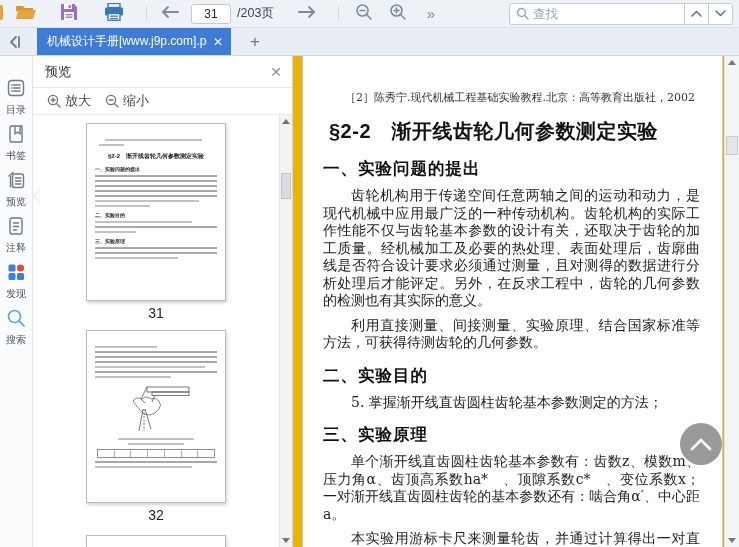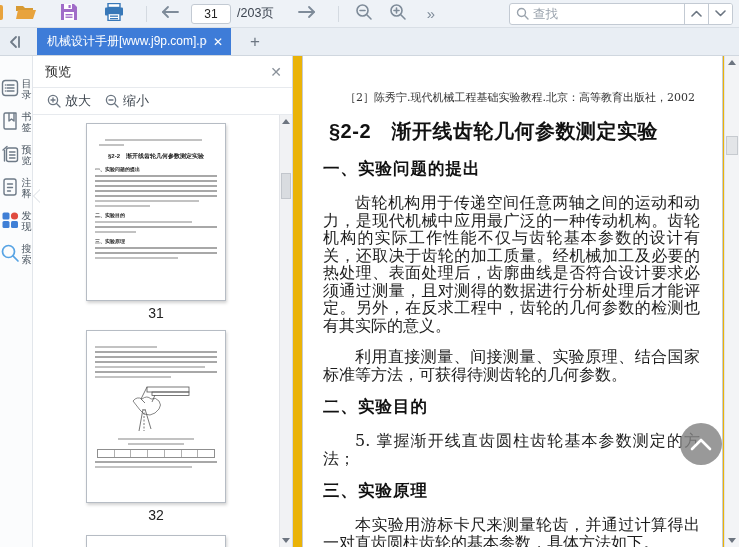--- a/index.html
+++ b/index.html
@@ -36,21 +36,21 @@
     color:#fff; font-size:12px; cursor:pointer; flex:0 0 auto; }
   .newtab-btn { width:34px; display:flex; align-items:center; justify-content:center;
     color:#6c7682; font-size:17px; cursor:pointer; }
 
   
   .bodyrow { position:absolute; left:0; top:56px; width:739px; height:491px; display:flex; }
 
   
   .iconbar { width:33px; background:#fbfcfd; border-right:1px solid #e2e6eb;
     display:flex; flex-direction:column; align-items:center; padding-top:22px; gap:9px; position:relative; }
-  .side-item { width:33px; display:flex; flex-direction:row; align-items:flex-start; gap:2px; cursor:pointer; }
+  .side-item { width:33px; display:flex; flex-direction:column; align-items:center; gap:2px; cursor:pointer; }
   .side-label { font-size:10px; color:#4a5560; line-height:11px; }
 
   .notch-outer { position:absolute; left:26px; top:133px; width:0; height:0;
     border:7px solid transparent; border-right:7px solid #d7dce2; z-index:3; }
   .notch-inner { position:absolute; left:28px; top:134px; width:0; height:0;
     border:6px solid transparent; border-right:6px solid #ffffff; z-index:4; }
 
   
   .preview { width:260px; background:#fff; border-right:1px solid #d2d8df; display:flex; flex-direction:column; }
   .pv-header { height:32px; display:flex; align-items:center; padding:0 10px 0 12px;
@@ -81,21 +81,21 @@
   .tri-down { width:0; height:0; border-left:4px solid transparent; border-right:4px solid transparent; border-top:5px solid #6d7580; margin:0 auto; position:absolute; bottom:4px; left:2px; }
 
   
   .main { flex:1; position:relative; background:#eab308; overflow:hidden; }
   .page { position:absolute; left:9px; top:-6px; bottom:-2px; width:421px; background:#fff;
     border-left:1px solid #c6cacf; border-right:1px solid #c6cacf; padding:40px 22px 0 20px; overflow:hidden; }
   .doc-serif { font-family:"DejaVu Serif", serif; }
   .ref-line { font-size:11px; line-height:15px; color:#333; text-indent:2em; text-align:justify; }
   .doc-h1 { font-size:20px; font-weight:bold; color:#111; margin:13px 0 10px 6px; letter-spacing:0.5px; }
   .doc-h2 { font-size:16.5px; font-weight:bold; color:#111; margin:13px 0 7px 0; letter-spacing:1px; }
-  .doc-p { font-size:16px; line-height:17.5px; color:#1d1d1d; text-indent:2em; text-align:justify; margin-top:14px; }
+  .doc-p { font-size:14px; line-height:17.5px; color:#1d1d1d; text-indent:2em; text-align:justify; margin-top:7px; }
 
   .backtop { position:absolute; right:17px; top:367px; width:42px; height:42px; border-radius:50%;
     background:rgba(130,130,130,0.82); display:flex; align-items:center; justify-content:center; cursor:pointer; z-index:5; }
 
   .doc-scroll { position:absolute; right:0; top:0; bottom:0; width:15px; background:#f3f4f6; border-left:1px solid #e0e2e5; }
   .doc-thumbbox { position:absolute; left:1px; right:1px; top:80px; height:19px; background:#e3e5e8; border:1px solid #c6cacf; }
 </style>
 </head>
 <body>
 
@@ -412,20 +412,21 @@
     <div class="main">
       <div class="page doc-serif">
         <p class="ref-line">［2］陈秀宁.现代机械工程基础实验教程.北京：高等教育出版社，2002</p>
         <h1 class="doc-h1" style="font-family:'Liberation Sans',sans-serif;">§2-2　渐开线齿轮几何参数测定实验</h1>
         <h2 class="doc-h2" style="font-family:'Liberation Sans',sans-serif;">一、实验问题的提出</h2>
         <p class="doc-p">齿轮机构用于传递空间任意两轴之间的运动和动力，是现代机械中应用最广泛的一种传动机构。齿轮机构的实际工作性能不仅与齿轮基本参数的设计有关，还取决于齿轮的加工质量。经机械加工及必要的热处理、表面处理后，齿廓曲线是否符合设计要求必须通过测量，且对测得的数据进行分析处理后才能评定。另外，在反求工程中，齿轮的几何参数的检测也有其实际的意义。</p>
         <p class="doc-p">利用直接测量、间接测量、实验原理、结合国家标准等方法，可获得待测齿轮的几何参数。</p>
         <h2 class="doc-h2" style="font-family:'Liberation Sans',sans-serif;">二、实验目的</h2>
         <p class="doc-p">5. 掌握渐开线直齿圆柱齿轮基本参数测定的方法；</p>
         <h2 class="doc-h2" style="font-family:'Liberation Sans',sans-serif;">三、实验原理</h2>
+        <p class="doc-p">单个渐开线直齿圆柱齿轮基本参数有：齿数z、模数m、压力角α、齿顶高系数ha*　、顶隙系数c*　、变位系数x；一对渐开线直齿圆柱齿轮的基本参数还有：啮合角α′、中心距a。</p>
         <p class="doc-p">本实验用游标卡尺来测量轮齿，并通过计算得出一对直齿圆柱齿轮的基本参数，具体方法如下。</p>
       </div>
 
       <div class="backtop">
         <svg width="22" height="14" viewBox="0 0 22 14" fill="none" stroke="#ffffff" stroke-width="2.6" stroke-linecap="round" stroke-linejoin="round">
           <path d="M2 12 L11 3 L20 12"></path>
         </svg>
       </div>
 
       <div class="doc-scroll">

